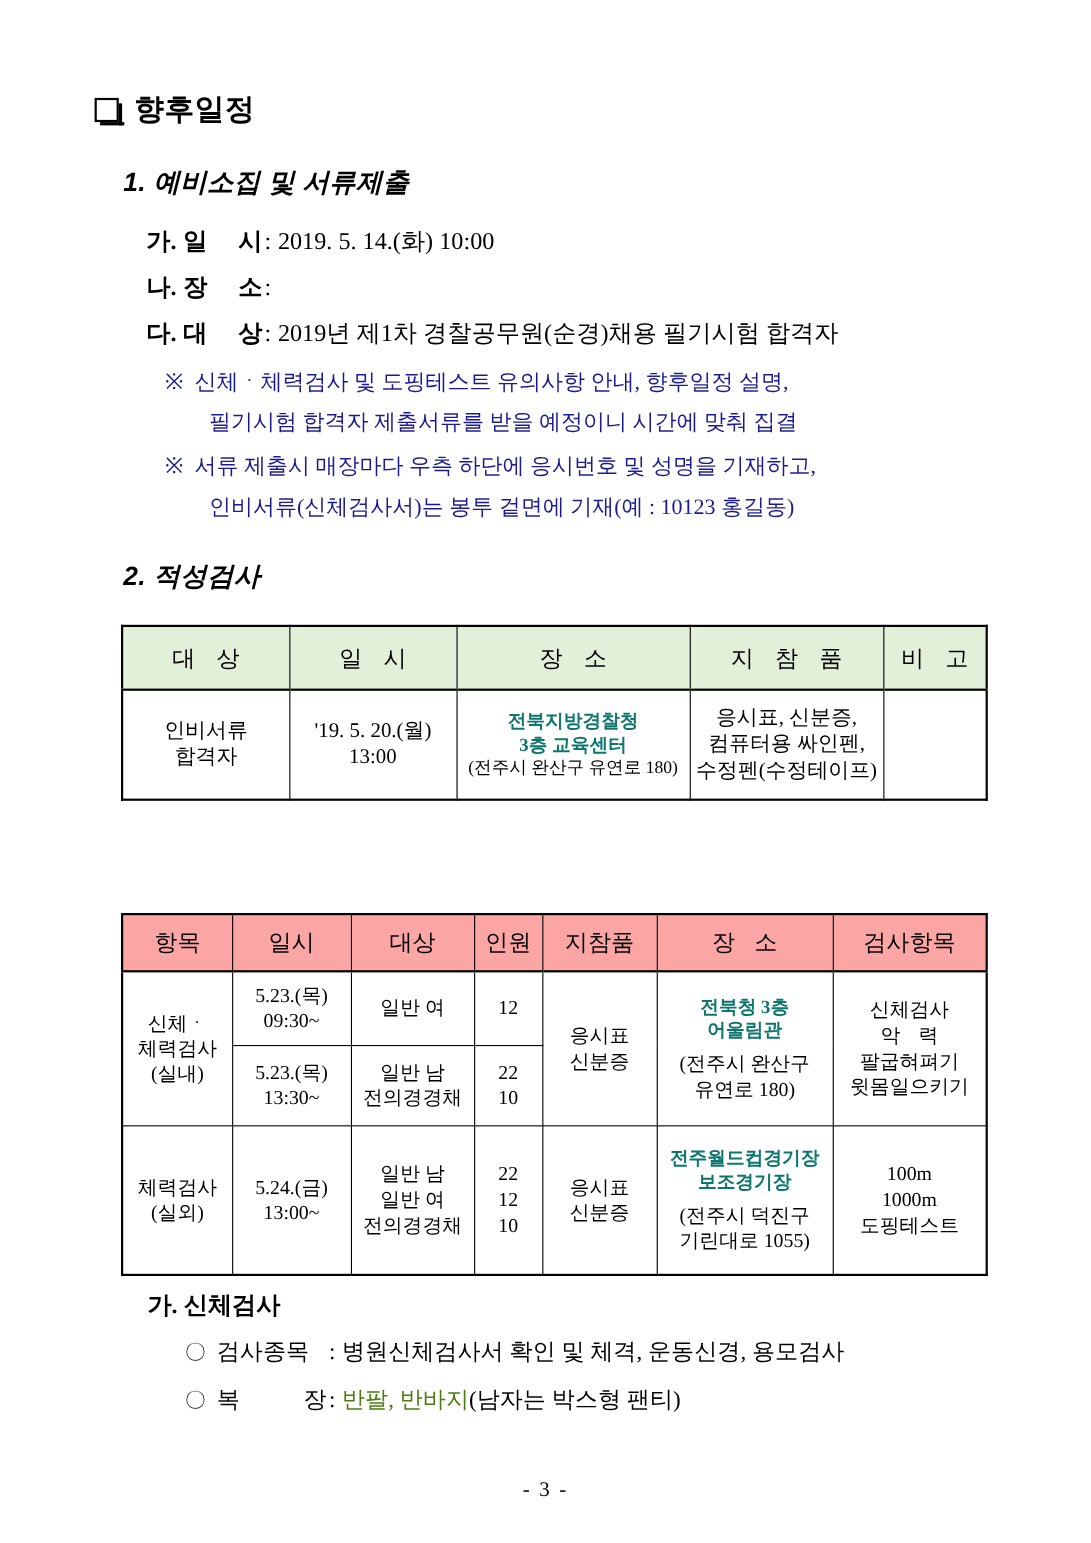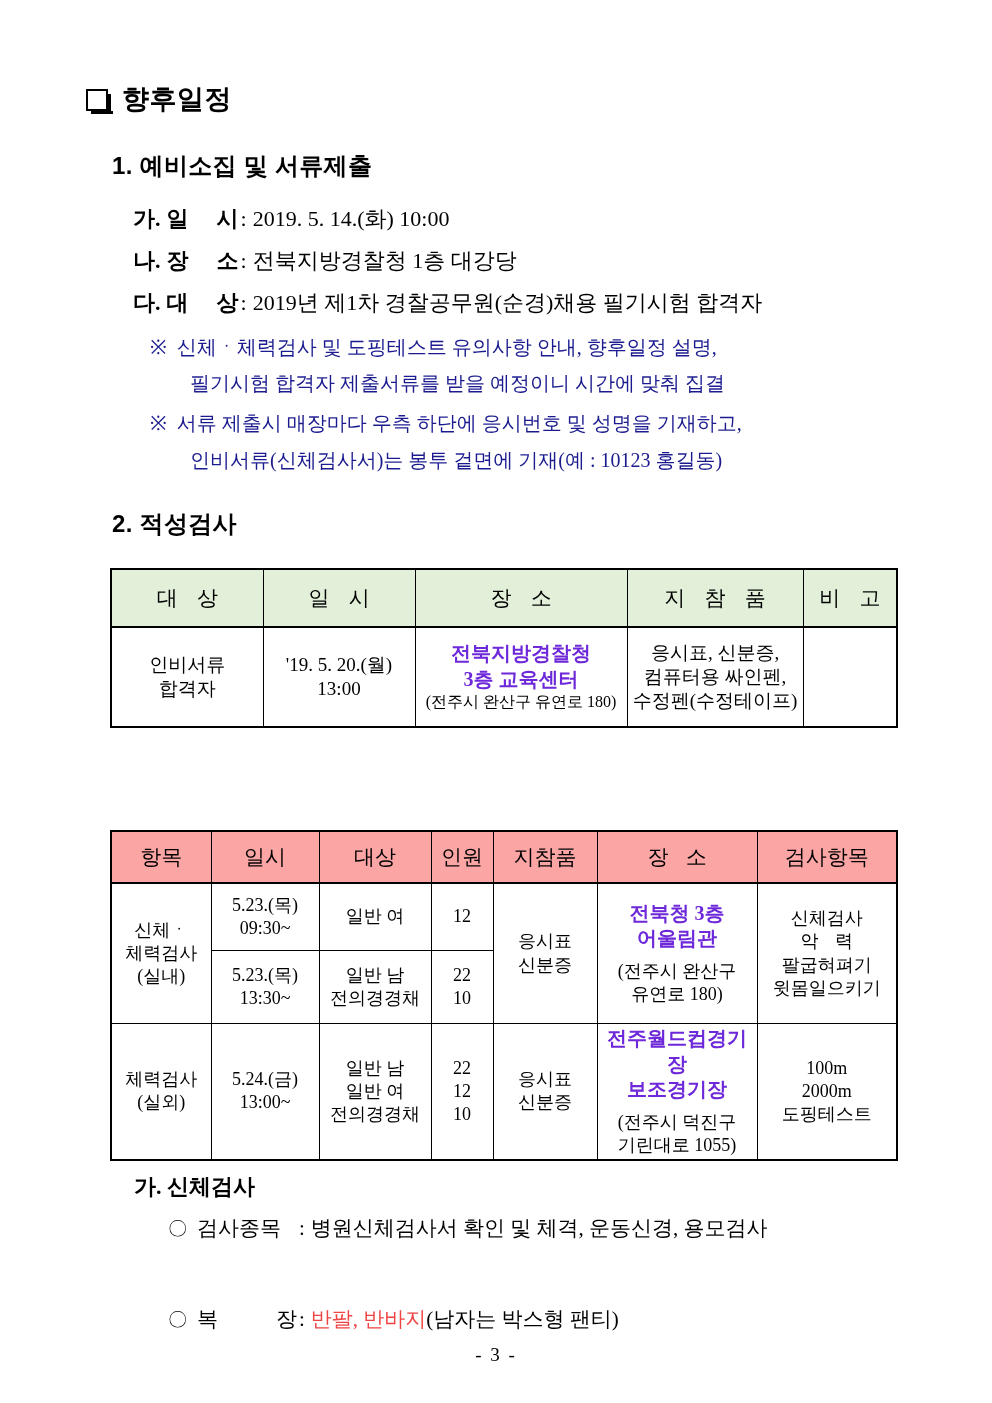--- a/index.html
+++ b/index.html
@@ -67,20 +67,21 @@
   }
 
   
   .sec-head {
     position: absolute;
     font-family: "Liberation Sans", "DejaVu Sans", sans-serif;
     font-weight: bold;
     font-size: 24px;
     letter-spacing: 0.3px;
     white-space: nowrap;
+    font-style: italic;
   }
   #sec1-head { left: 112px; top: 150px; }
   #sec2-head { left: 112px; top: 508px; }
   #sec3-head { left: 112px; top: 778px; }
 
   
   .item-line {
     position: absolute;
     font-family: "Liberation Serif", "DejaVu Serif", serif;
     font-size: 22px;
@@ -153,23 +154,23 @@
     border-bottom: 2.5px solid #000;
   }
   #table-aptitude td { height: 94px; }
   .t1-c1 { width: 152px; }
   .t1-c2 { width: 152px; }
   .t1-c3 { width: 212px; }
   .t1-c4 { width: 176px; }
   .t1-c5 { width: 94px; }
 
   .blue-strong {
-    color: #6d28d9;
-    font-weight: bold;
-    font-size: 20px;
+    color: #0f766e;
+    font-weight: bold;
+    font-size: 17px;
   }
   .sub-addr { font-size: 16px; text-align: center; }
   .cell-ml { line-height: 1.35; }
 
   
   #table-physical {
     left: 110px;
     top: 830px;
     width: 786px;
     border: 2.5px solid #000;
@@ -220,21 +221,21 @@
     margin-right: 10px;
     font-size: 19px;
   }
   .bullet-key {
     display: inline-block;
     width: 100px;
     text-align: justify;
     text-align-last: justify;
   }
   .bullet-sep { padding: 0 6px 0 2px; }
-  .red-text { color: #ef4444; margin-top: 47px; }
+  .red-text { color: #4d7c0f; }
 
   
   .page-footer {
     position: absolute;
     left: 0;
     top: 1344px;
     width: 992px;
     text-align: center;
     font-family: "Liberation Serif", "DejaVu Serif", serif;
     font-size: 19px;
@@ -259,21 +260,20 @@
     <span class="item-key">일 시</span>
     <span class="item-sep">:</span>
     <span class="item-val">2019. 5. 14.(화) 10:00</span>
   </div>
 
   <div class="item-line" id="line-na">
     <span class="item-label">나.</span>
     <span style="width:6px"></span>
     <span class="item-key">장 소</span>
     <span class="item-sep">:</span>
-    <span class="item-val">전북지방경찰청 1층 대강당</span>
   </div>
 
   <div class="item-line" id="line-da">
     <span class="item-label">다.</span>
     <span style="width:6px"></span>
     <span class="item-key">대 상</span>
     <span class="item-sep">:</span>
     <span class="item-val">2019년 제1차 경찰공무원(순경)채용 필기시험 합격자</span>
   </div>
 
@@ -425,21 +425,21 @@
         </td>
         <td class="cell-ml">
           <div class="blue-strong">전주월드컵경기장</div>
           <div class="blue-strong">보조경기장</div>
           <div style="height:8px"></div>
           <div>(전주시 덕진구</div>
           <div>기린대로 1055)</div>
         </td>
         <td class="cell-ml">
           <div>100m</div>
-          <div>2000m</div>
+          <div>1000m</div>
           <div>도핑테스트</div>
         </td>
       </tr>
     </tbody>
   </table>
 
   <div class="sub-head">가. 신체검사</div>
 
   <div class="bullet-line" id="bullet-1">
     <span class="bullet-mark">〇</span>

